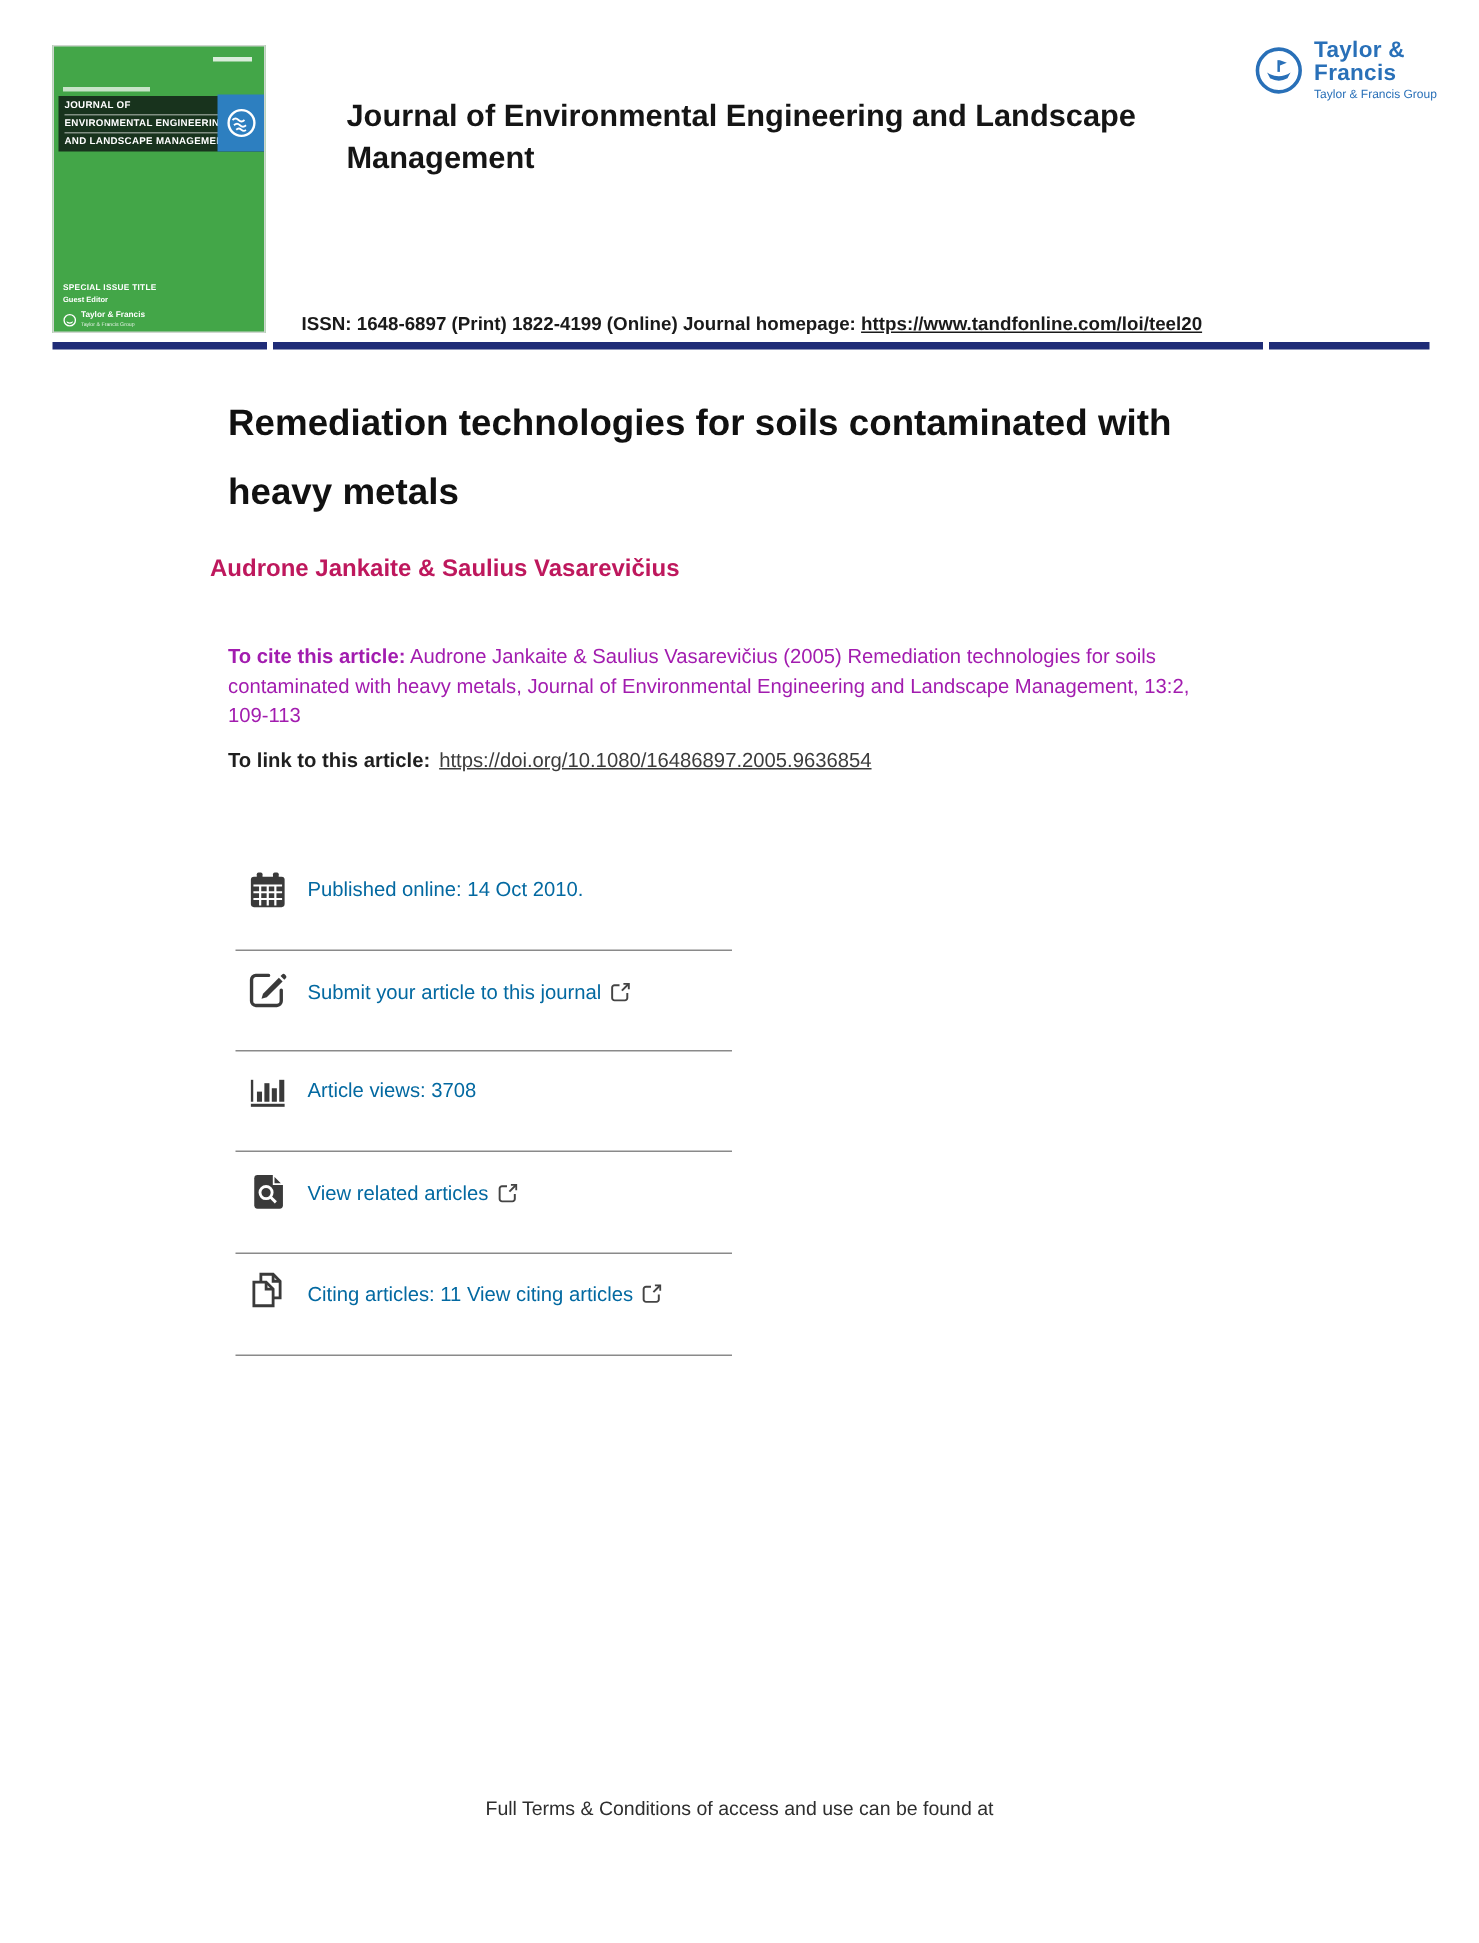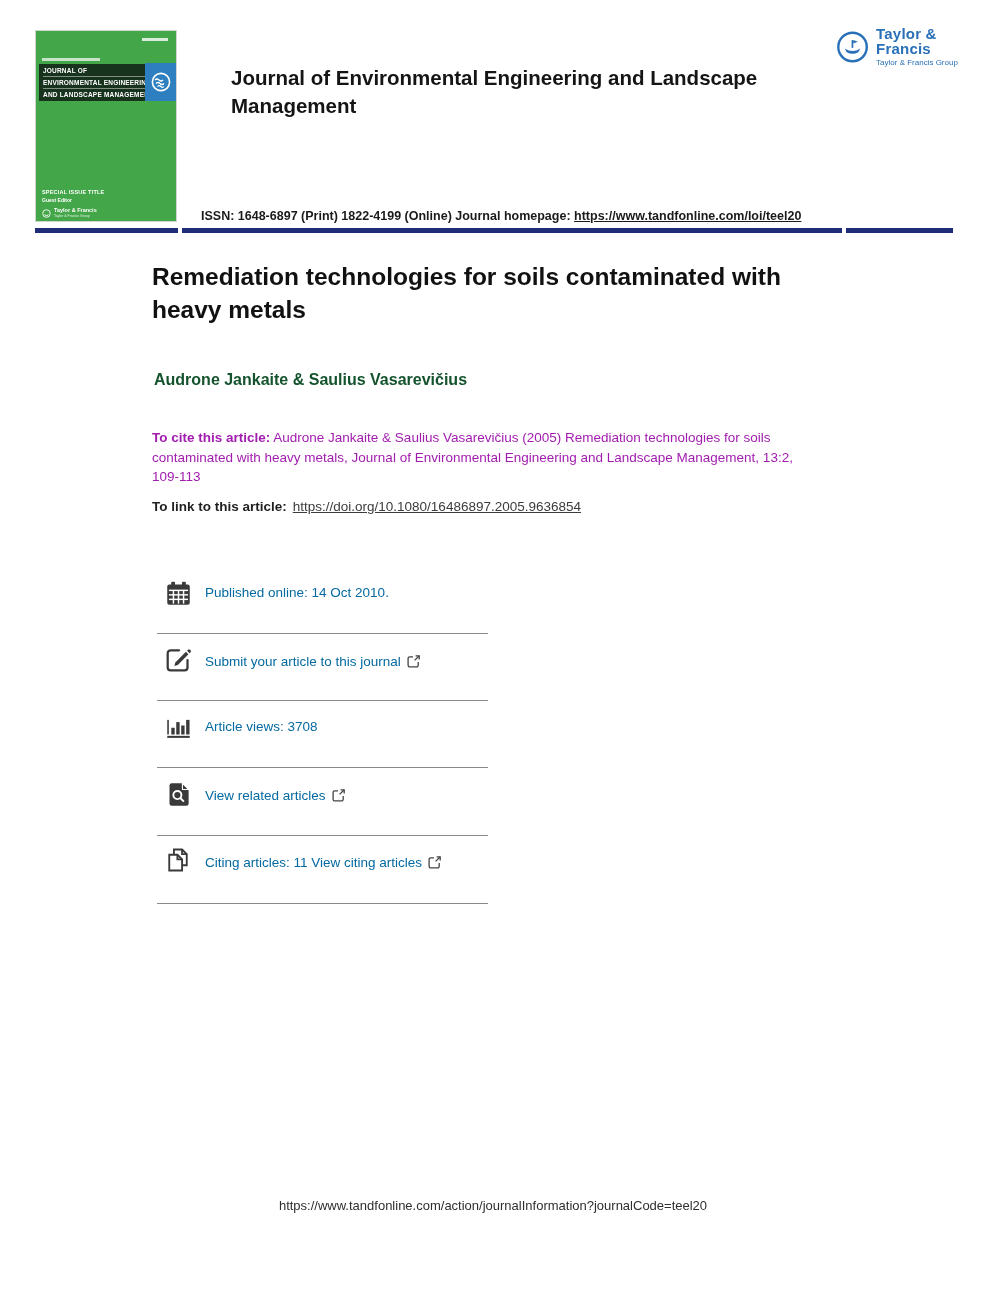--- a/index.html
+++ b/index.html
@@ -50,23 +50,23 @@
   .issn-line a{color:#1a1a1a;text-decoration:underline;font-weight:700;}
 
   .rule{left:35px;top:228px;width:918px;height:5px;display:flex;}
   .rule .seg{background:#1f2c77;height:5px;}
   .rule .g{width:4px;height:5px;background:#fff;}
   .s1{width:143px;} .s2{width:660px;} .s3{width:107px;}
 
   
   .article-title{
     left:152px;top:260px;width:690px;font-size:24.5px;font-weight:600;
-    line-height:33px;color:#111;
-  }
-  .authors{left:154px;top:371px;width:600px;font-size:16px;font-weight:600;color:#14532d;}
+    line-height:46px;color:#111;
+  }
+  .authors{left:140px;top:371px;width:600px;font-size:16px;font-weight:600;color:#be185d;}
   .cite-block{left:152px;top:428px;width:665px;font-size:13.5px;line-height:19.5px;color:#a21caf;}
   .cite-block b{font-weight:700;}
   .link-line{left:152px;top:499px;width:680px;font-size:13.5px;color:#1f1f1f;}
   .link-line b{font-weight:700;margin-right:6px;text-align:right;}
   .link-line a{color:#3c3c3c;text-decoration:underline;text-align:right;}
 
   
   .row-text{font-size:13.5px;color:#0369a1;white-space:nowrap;display:flex;align-items:center;gap:6px;}
   .divider{left:157px;width:331px;height:1px;background:#8a8a8a;}
   .icon-box{width:30px;height:30px;display:flex;align-items:center;justify-content:center;}
@@ -226,14 +226,14 @@
   <span>Citing articles: 11 View citing articles</span>
   <svg width="13" height="13" viewBox="0 0 13 13">
     <path d="M11.2 7 v3.3 a1.6 1.6 0 0 1 -1.6 1.6 H2.7 A1.6 1.6 0 0 1 1.1 10.3 V3.4 A1.6 1.6 0 0 1 2.7 1.8 H6" fill="none" stroke="#444" stroke-width="1.3"></path>
     <path d="M7.6 5.4 L12 1" fill="none" stroke="#444" stroke-width="1.3"></path>
     <path d="M8.6 .9 h3.6 v3.6" fill="none" stroke="#444" stroke-width="1.3"></path>
   </svg>
 </div>
 <div class="abs divider" style="top:903px;"></div>
 
 <div class="abs footer">
-  <a href="#">https://www.tandfonline.com/action/journalInformation?journalCode=teel20</a>
+  <div>Full Terms &amp; Conditions of access and use can be found at</div>
 </div>
 
 </body></html>

